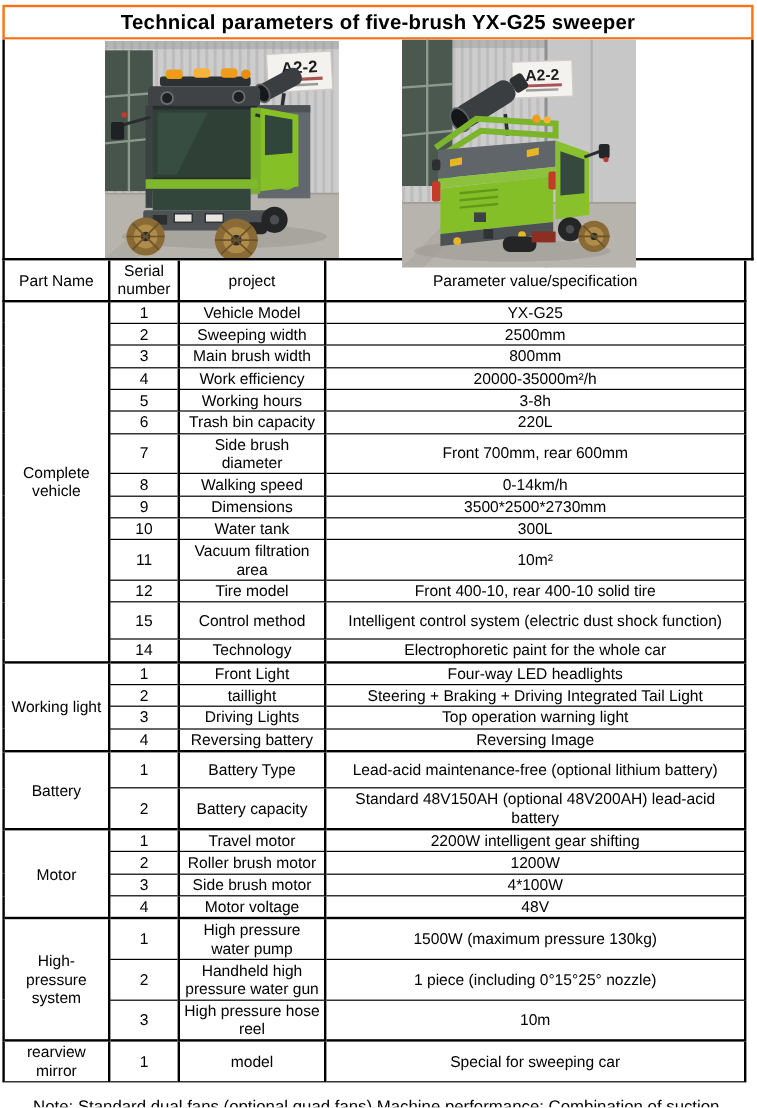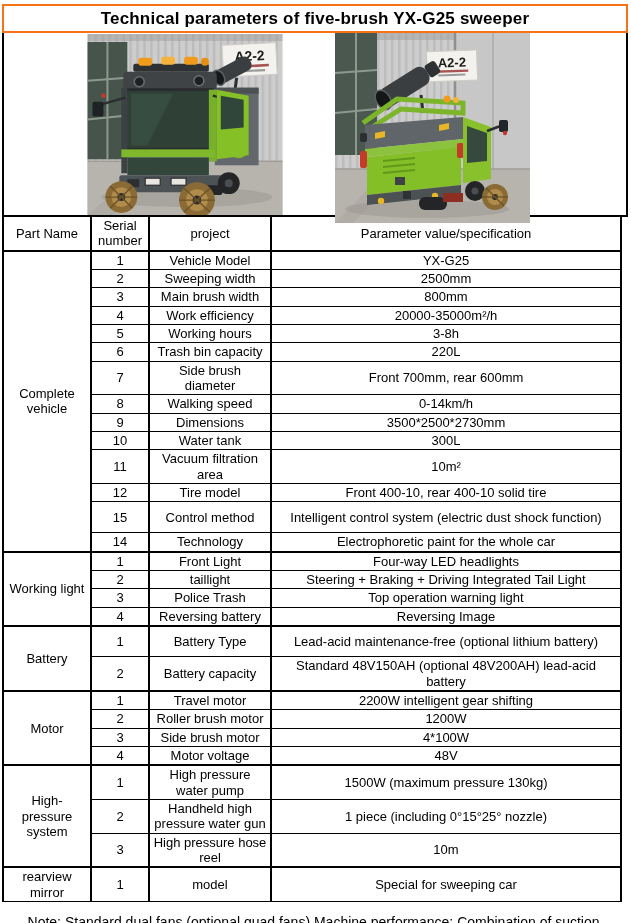--- a/index.html
+++ b/index.html
@@ -374,21 +374,21 @@
           <td class="project-cell">Front Light</td>
           <td class="value-cell">Four-way LED headlights</td>
         </tr>
         <tr>
           <td class="serial-cell">2</td>
           <td class="project-cell">taillight</td>
           <td class="value-cell">Steering + Braking + Driving Integrated Tail Light</td>
         </tr>
         <tr>
           <td class="serial-cell">3</td>
-          <td class="project-cell">Police Trash</td>
+          <td class="project-cell">Driving Lights</td>
           <td class="value-cell">Top operation warning light</td>
         </tr>
         <tr>
           <td class="serial-cell">4</td>
           <td class="project-cell">Reversing battery</td>
           <td class="value-cell">Reversing Image</td>
         </tr>
         <tr class="section-start tall">
           <td rowspan="2" class="part-cell">Battery</td>
           <td class="serial-cell">1</td>

